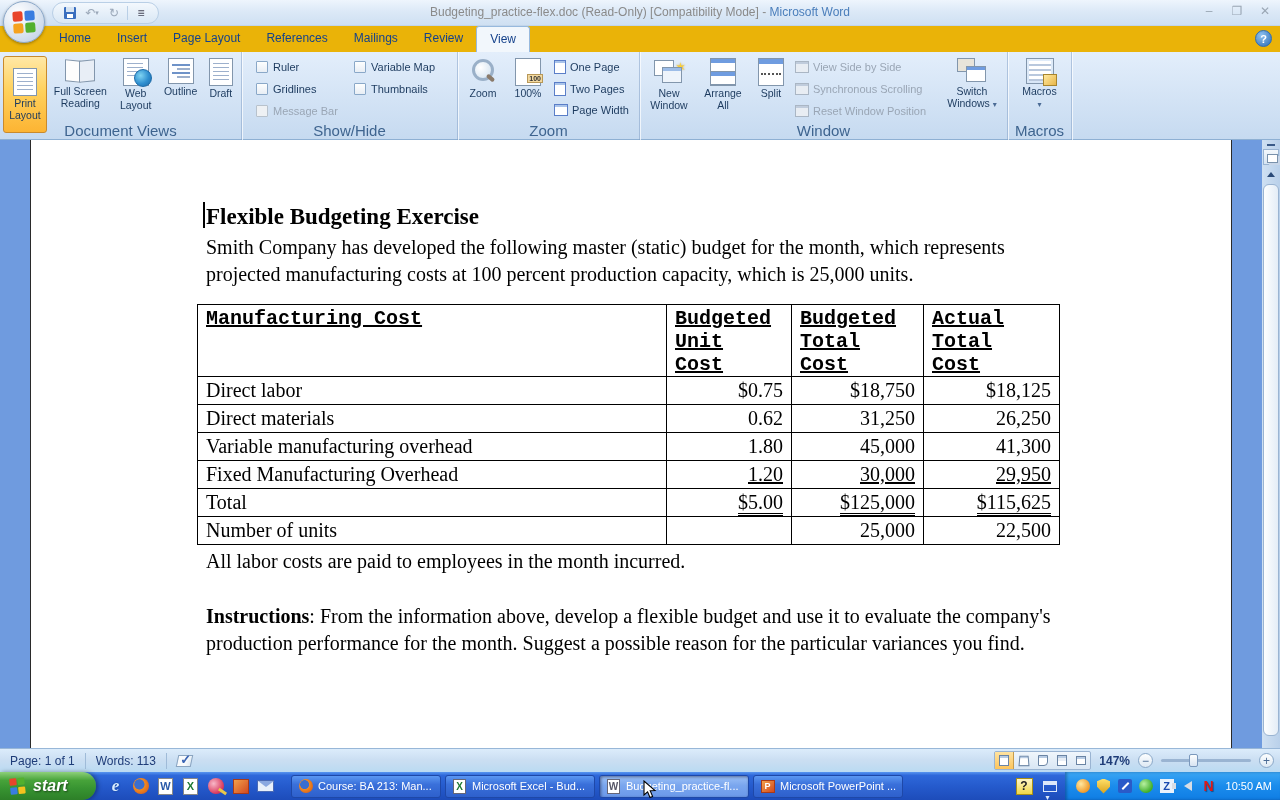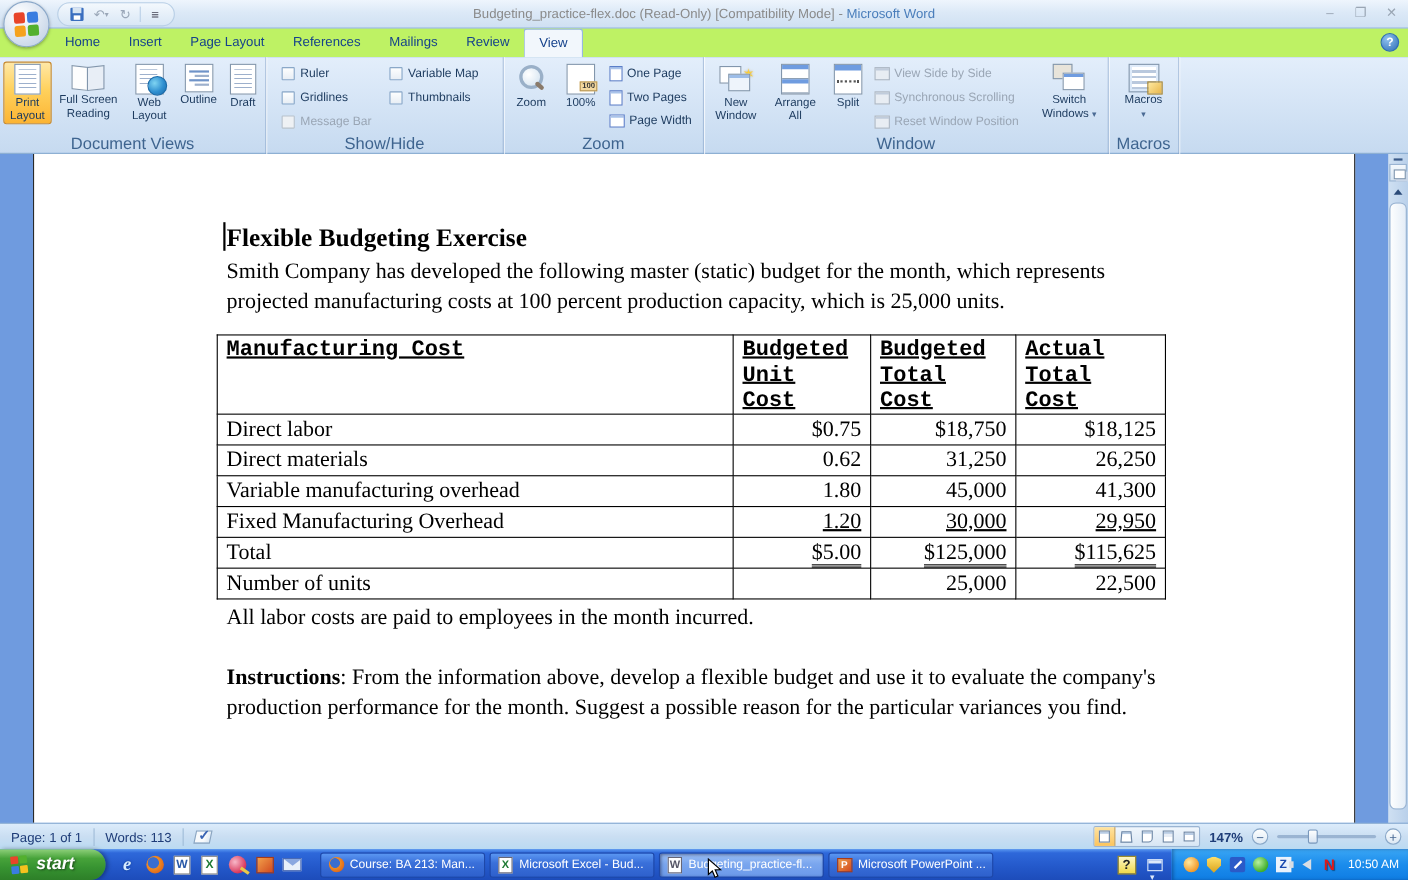--- a/index.html
+++ b/index.html
@@ -23,38 +23,38 @@
   .save-glyph { width:12px; height:12px; background:#3a6ebf; border-radius:1px; position:relative; }
   .save-glyph::before { content:""; position:absolute; left:2px; top:0; width:8px; height:5px; background:#d7e4f2; }
   .save-glyph::after { content:""; position:absolute; left:3px; bottom:1px; width:6px; height:4px; background:#fff; }
   .qat-sep { width:1px; height:14px; background:#b9cfe6; }
   .win-title { position:absolute; left:0; right:0; top:5px; text-align:center; font-size:12px; color:#8a8a8a; pointer-events:none; }
   .win-title .app { color:#4a7ebb; }
   .win-controls { position:absolute; right:6px; top:4px; display:flex; gap:10px; }
   .win-controls span { font-size:12px; color:#9aa6b4; width:18px; text-align:center; }
 
   
-  .tabrow { position:absolute; left:0; top:26px; width:1280px; height:26px; background:#bef264; }
+  .tabrow { position:absolute; left:0; top:26px; width:1280px; height:26px; background:#eab308; }
   .tabs { position:absolute; left:46px; top:0; height:26px; display:flex; }
   .tab { padding:5px 13px 0 13px; font-size:12px; color:#15428b; height:26px; }
   .tab.active { background:#f2f7fc; border:1px solid #97b9dd; border-bottom:none; border-radius:3px 3px 0 0; }
   .help-btn { position:absolute; right:8px; top:4px; width:17px; height:17px; border-radius:50%;
     background:radial-gradient(circle at 35% 30%,#8fc2f0,#2d6cb5); color:#fff; font-size:11px; font-weight:bold;
     display:flex; align-items:center; justify-content:center; border:1px solid #2d6cb5; }
 
   
   .ribbon { position:absolute; left:0; top:52px; width:1280px; height:88px;
     background:linear-gradient(180deg,#e3eefb 0%,#d3e3f5 55%,#c6daf0 100%);
     border-bottom:1px solid #8eb0d3; display:flex; }
   .rgroup { position:relative; height:88px; border-right:1px solid rgba(125,155,195,.5); box-shadow:1px 0 0 rgba(255,255,255,.7); }
   .rgroup-label { position:absolute; bottom:1px; left:0; right:0; text-align:center; font-size:15px; color:#3e648f; }
   .bigbtns { display:flex; padding:4px 3px 0 3px; gap:2px; }
   .bigbtn { display:flex; flex-direction:column; align-items:center; padding:2px 3px; border-radius:3px; }
   .bigbtn .blab { font-size:10.5px; color:#1c3a5e; text-align:center; line-height:11.5px; margin-top:2px; }
-  .bigbtn.active { background:linear-gradient(180deg,#ffe8a6 0%,#ffd15c 45%,#fcb433 100%); border:1px solid #c98a2c; padding:1px 2px; }
+  .bigbtn.active { background:linear-gradient(180deg,#ffe8a6 0%,#ffd15c 45%,#fcb433 100%); border:1px solid #c98a2c; padding:11px 2px; }
   .bigbtn .arrow { font-size:8px; color:#4a6a94; }
   .grayed { color:#9aa6b5 !important; }
 
   .chkrow { position:absolute; display:flex; align-items:center; gap:5px; font-size:11px; color:#1c3a5e; }
   .chk { width:12px; height:12px; background:linear-gradient(180deg,#fdfefe,#e8eef5); border:1px solid #8aa8c8; border-radius:1px; }
   .chkrow.disabled { color:#9aa6b5; }
   .chkrow.disabled .chk { border-color:#b8c2cc; background:#eef1f4; }
 
   .smallbtn { position:absolute; display:flex; align-items:center; gap:4px; font-size:11px; color:#1c3a5e; }
 

